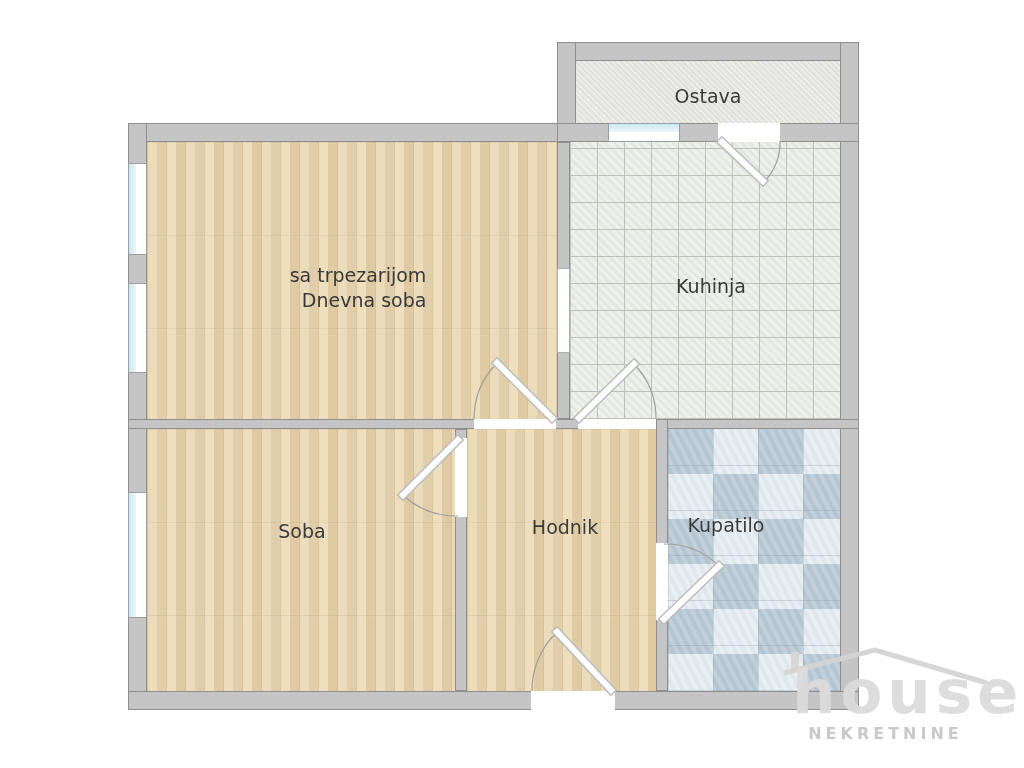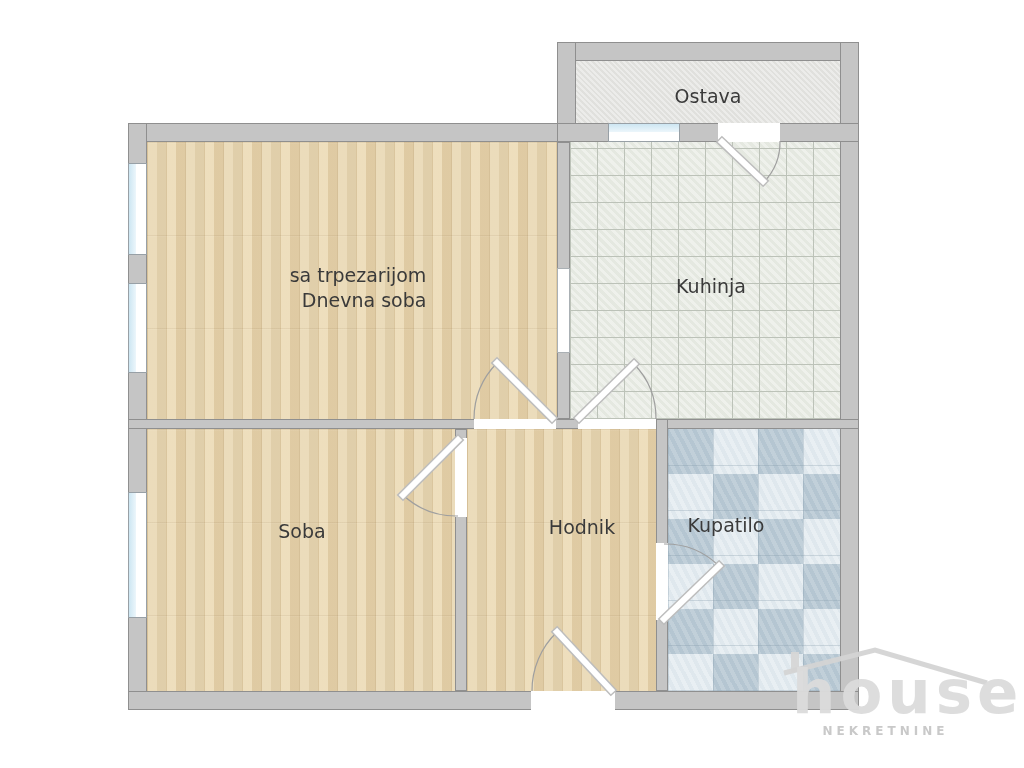--- a/index.html
+++ b/index.html
@@ -54,21 +54,21 @@
   
   .doors{position:absolute;left:0;top:0;z-index:4;}
   .leaf-under{stroke:#bdbdbd;stroke-width:9;fill:none;stroke-linecap:square;}
   .leaf{stroke:#ffffff;stroke-width:6;fill:none;stroke-linecap:square;}
   .arc{stroke:#9f9f9f;stroke-width:1.2;fill:none;}
   
   .logo{position:absolute;left:778px;top:644px;width:240px;height:110px;z-index:10;}
   .logo .brand{position:absolute;left:14px;top:12px;font-size:61px;font-weight:bold;
       letter-spacing:5px;color:var(--logo-gray,#dcdcdc);opacity:0.95;}
   .logo .subtitle{position:absolute;left:0;top:80px;width:215px;text-align:center;
-      font-size:12px;font-weight:bold;letter-spacing:4px;color:#c9c9c9;}
+      font-size:16px;font-weight:bold;letter-spacing:4px;color:#c9c9c9;}
   .logo svg{position:absolute;left:0;top:0;}
 </style>
 </head>
 <body>
 
 <div class="canvas">
 
   <div class="floor ptile" style="left:576px;top:61px;width:264px;height:62px;"></div>
   <div class="floor wood" style="left:147px;top:142px;width:410px;height:277px;"></div>
   <div class="floor ktile" style="left:570px;top:142px;width:270px;height:277px;"></div>
@@ -142,21 +142,21 @@
     </g>
   </svg>
 
   <div class="label" style="left:708px;top:96px;">Ostava</div>
   <div class="label" style="left:711px;top:286px;">Kuhinja</div>
   <div class="label" style="left:358px;top:288px;">
     <div>sa trpezarijom</div>
     <div>Dnevna soba</div>
   </div>
   <div class="label" style="left:302px;top:531px;">Soba</div>
-  <div class="label" style="left:565px;top:527px;margin-left:17px;">Hodnik</div>
+  <div class="label" style="left:565px;top:527px;">Hodnik</div>
   <div class="label" style="left:726px;top:525px;">Kupatilo</div>
 
   <div class="logo">
     <svg width="240" height="110">
       <rect x="13" y="8" width="8" height="20" fill="#d6d6d6" opacity="0.95"></rect>
       <polyline points="6,29 97,6 209,39" stroke="#d4d4d4" stroke-width="5" fill="none" stroke-linejoin="miter" opacity="0.95"></polyline>
     </svg>
     <div class="brand">house</div>
     <div class="subtitle">NEKRETNINE</div>
   </div>

